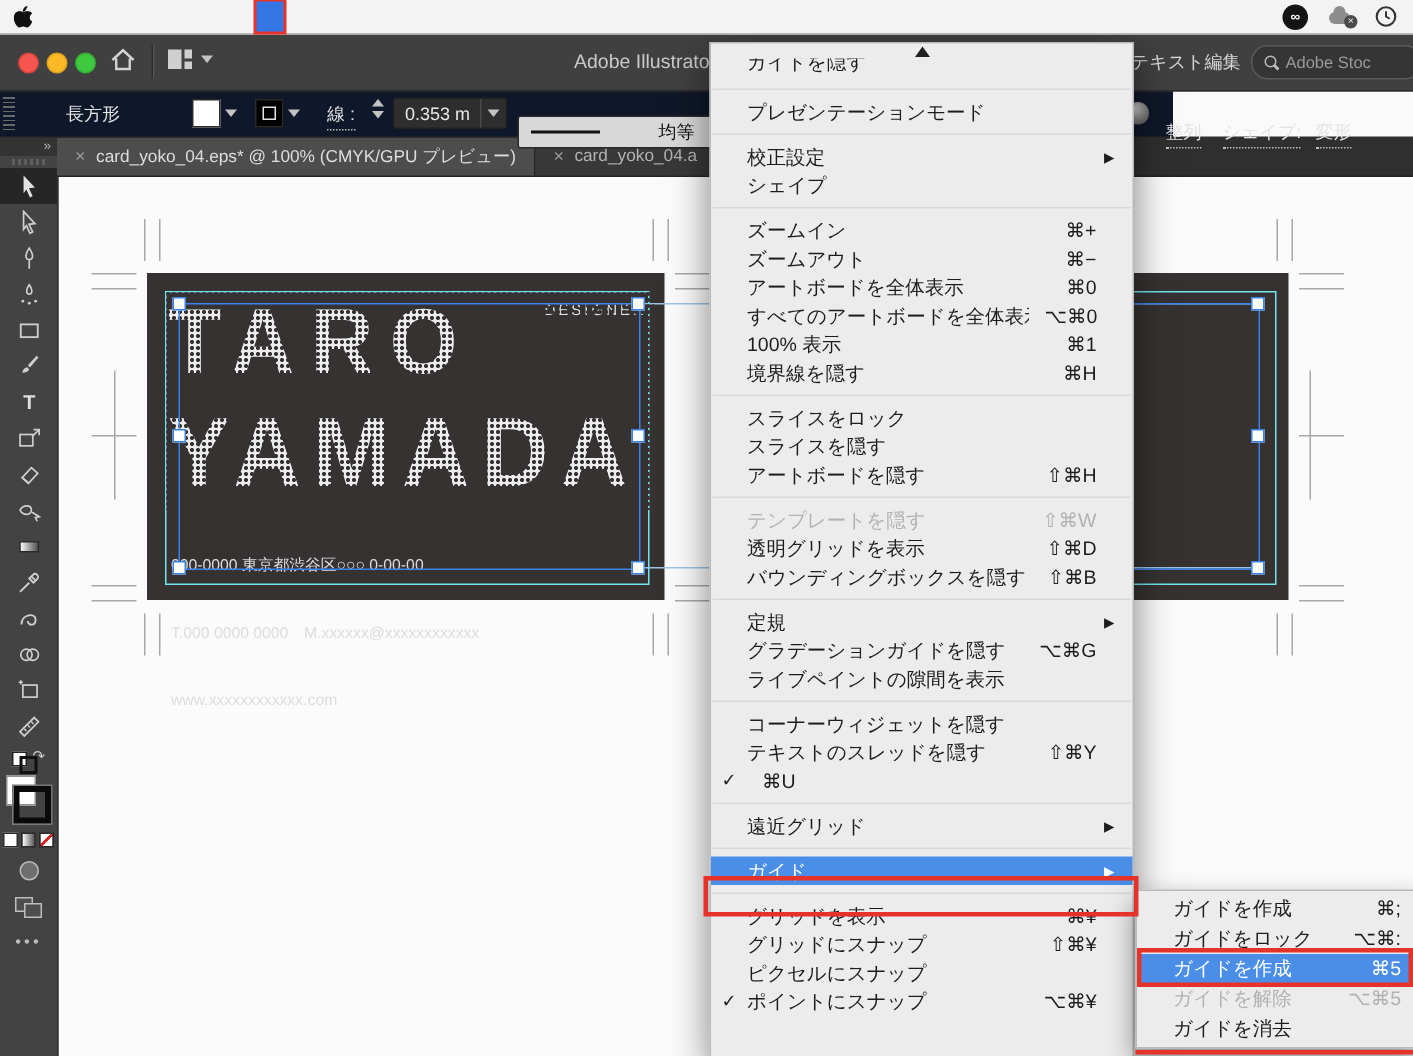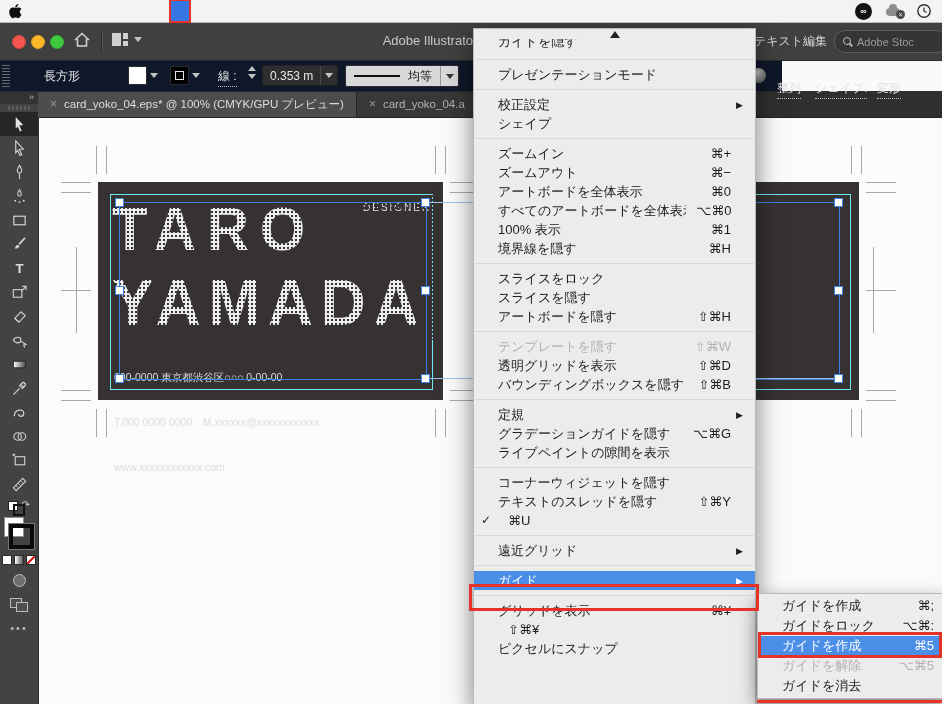--- a/index.html
+++ b/index.html
@@ -66,22 +66,22 @@
   .swatch.stroke::after{content:"";position:absolute;left:4px;top:4px;width:7px;height:7px;border:1.5px solid #e6e6e6;}
   .stroke-label{position:absolute;left:218px;top:8px;border-bottom:1px dotted #bdbdbd;padding-bottom:1px;}
   .stepper{position:absolute;left:248px;top:6px;display:flex;flex-direction:column;gap:3px;align-items:center;}
   .stepper i{width:0;height:0;border-left:4px solid transparent;border-right:4px solid transparent;}
   .stepper .up{border-bottom:5px solid #c4c4c4;}
   .stepper .dn{border-top:5px solid #c4c4c4;}
   .val-box{position:absolute;left:262px;top:5px;height:19px;background:#2e2e2e;border:1px solid #222;
     border-radius:2px;display:flex;align-items:center;}
   .val-box .vtext{padding:0 7px;font-size:12px;color:#e8e8e8;}
   .val-box .vchev{width:16px;height:19px;display:flex;align-items:center;justify-content:center;border-left:1px solid #4a4a4a;}
-  .style-dd{position:absolute;left:345px;top:5px;height:20px;background:#d8d8d8;border:1px solid #2a2a2a;
-    border-radius:2px;display:flex;align-items:center;color:#111;}
+  .style-dd{position:absolute;left:345px;top:17px;height:20px;background:#d8d8d8;border:1px solid #2a2a2a;
+    border-radius:2px;display:flex;align-items:center;color:#111;gap:31px;}
   .style-dd .linestroke{width:46px;height:2px;background:#111;margin:0 8px;}
   .style-dd .stext{padding-right:8px;font-size:12px;}
   .style-dd .vchev{width:17px;height:20px;display:flex;align-items:center;justify-content:center;border-left:1px solid #9a9a9a;}
   .style-dd .chev{border-top-color:#333;}
   .sphere{position:absolute;left:751px;top:8px;width:15px;height:15px;border-radius:50%;
     background:radial-gradient(circle at 35% 30%,#cfcfcf,#6e6e6e 70%);}
   .cb-link{position:absolute;top:20px;border-bottom:1px dotted #bdbdbd;padding-bottom:1px;white-space:nowrap;}
   .lk-align{left:777px;} .lk-shape{left:815px;} .lk-transform{left:877px;}
 
   
@@ -686,27 +686,34 @@
           
         </div>
         <div class="menu-row">
           <span class="check"></span>
           <span class="mlabel">グリッドを表示</span>
           <span class="mshortcut">⌘¥</span>
           <span class="marrow"></span>
         </div>
         <div class="menu-row">
           <span class="check"></span>
+          <span class="mlabel">グリッドにスナップ</span>
           <span class="mshortcut">⇧⌘¥</span>
           <span class="marrow"></span>
         </div>
         <div class="menu-row">
           <span class="check"></span>
           <span class="mlabel">ピクセルにスナップ</span>
           <span class="mshortcut"></span>
+          <span class="marrow"></span>
+        </div>
+        <div class="menu-row checked">
+          <span class="check"></span>
+          <span class="mlabel">ポイントにスナップ</span>
+          <span class="mshortcut">⌥⌘¥</span>
           <span class="marrow"></span>
         </div>
       </div>
   </div>
 
   <div class="submenu">
 
   <div class="menu-row">
         <span class="check"></span>
         <span class="mlabel">ガイドを作成</span>

